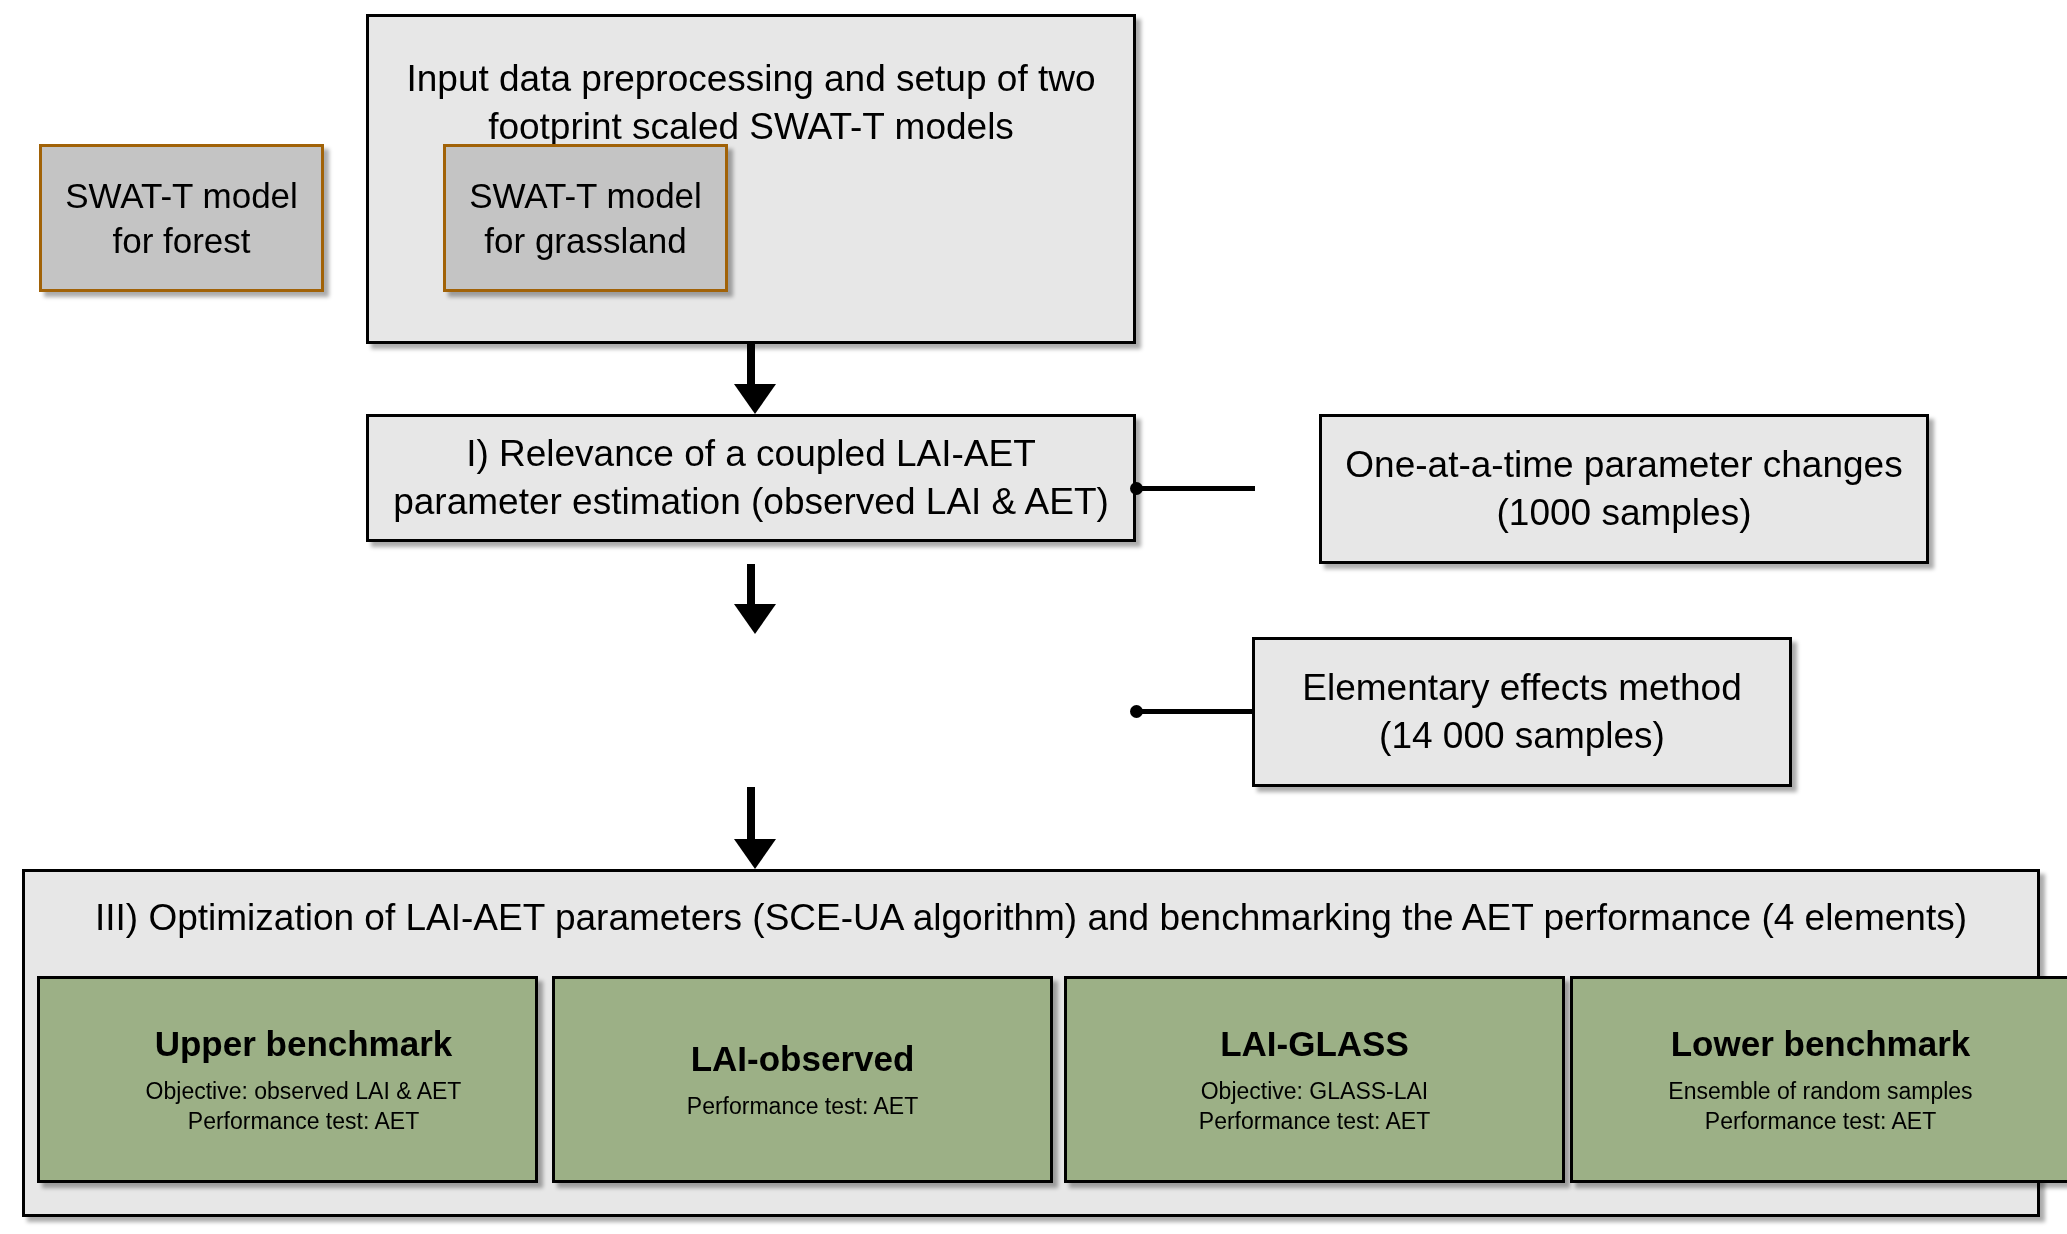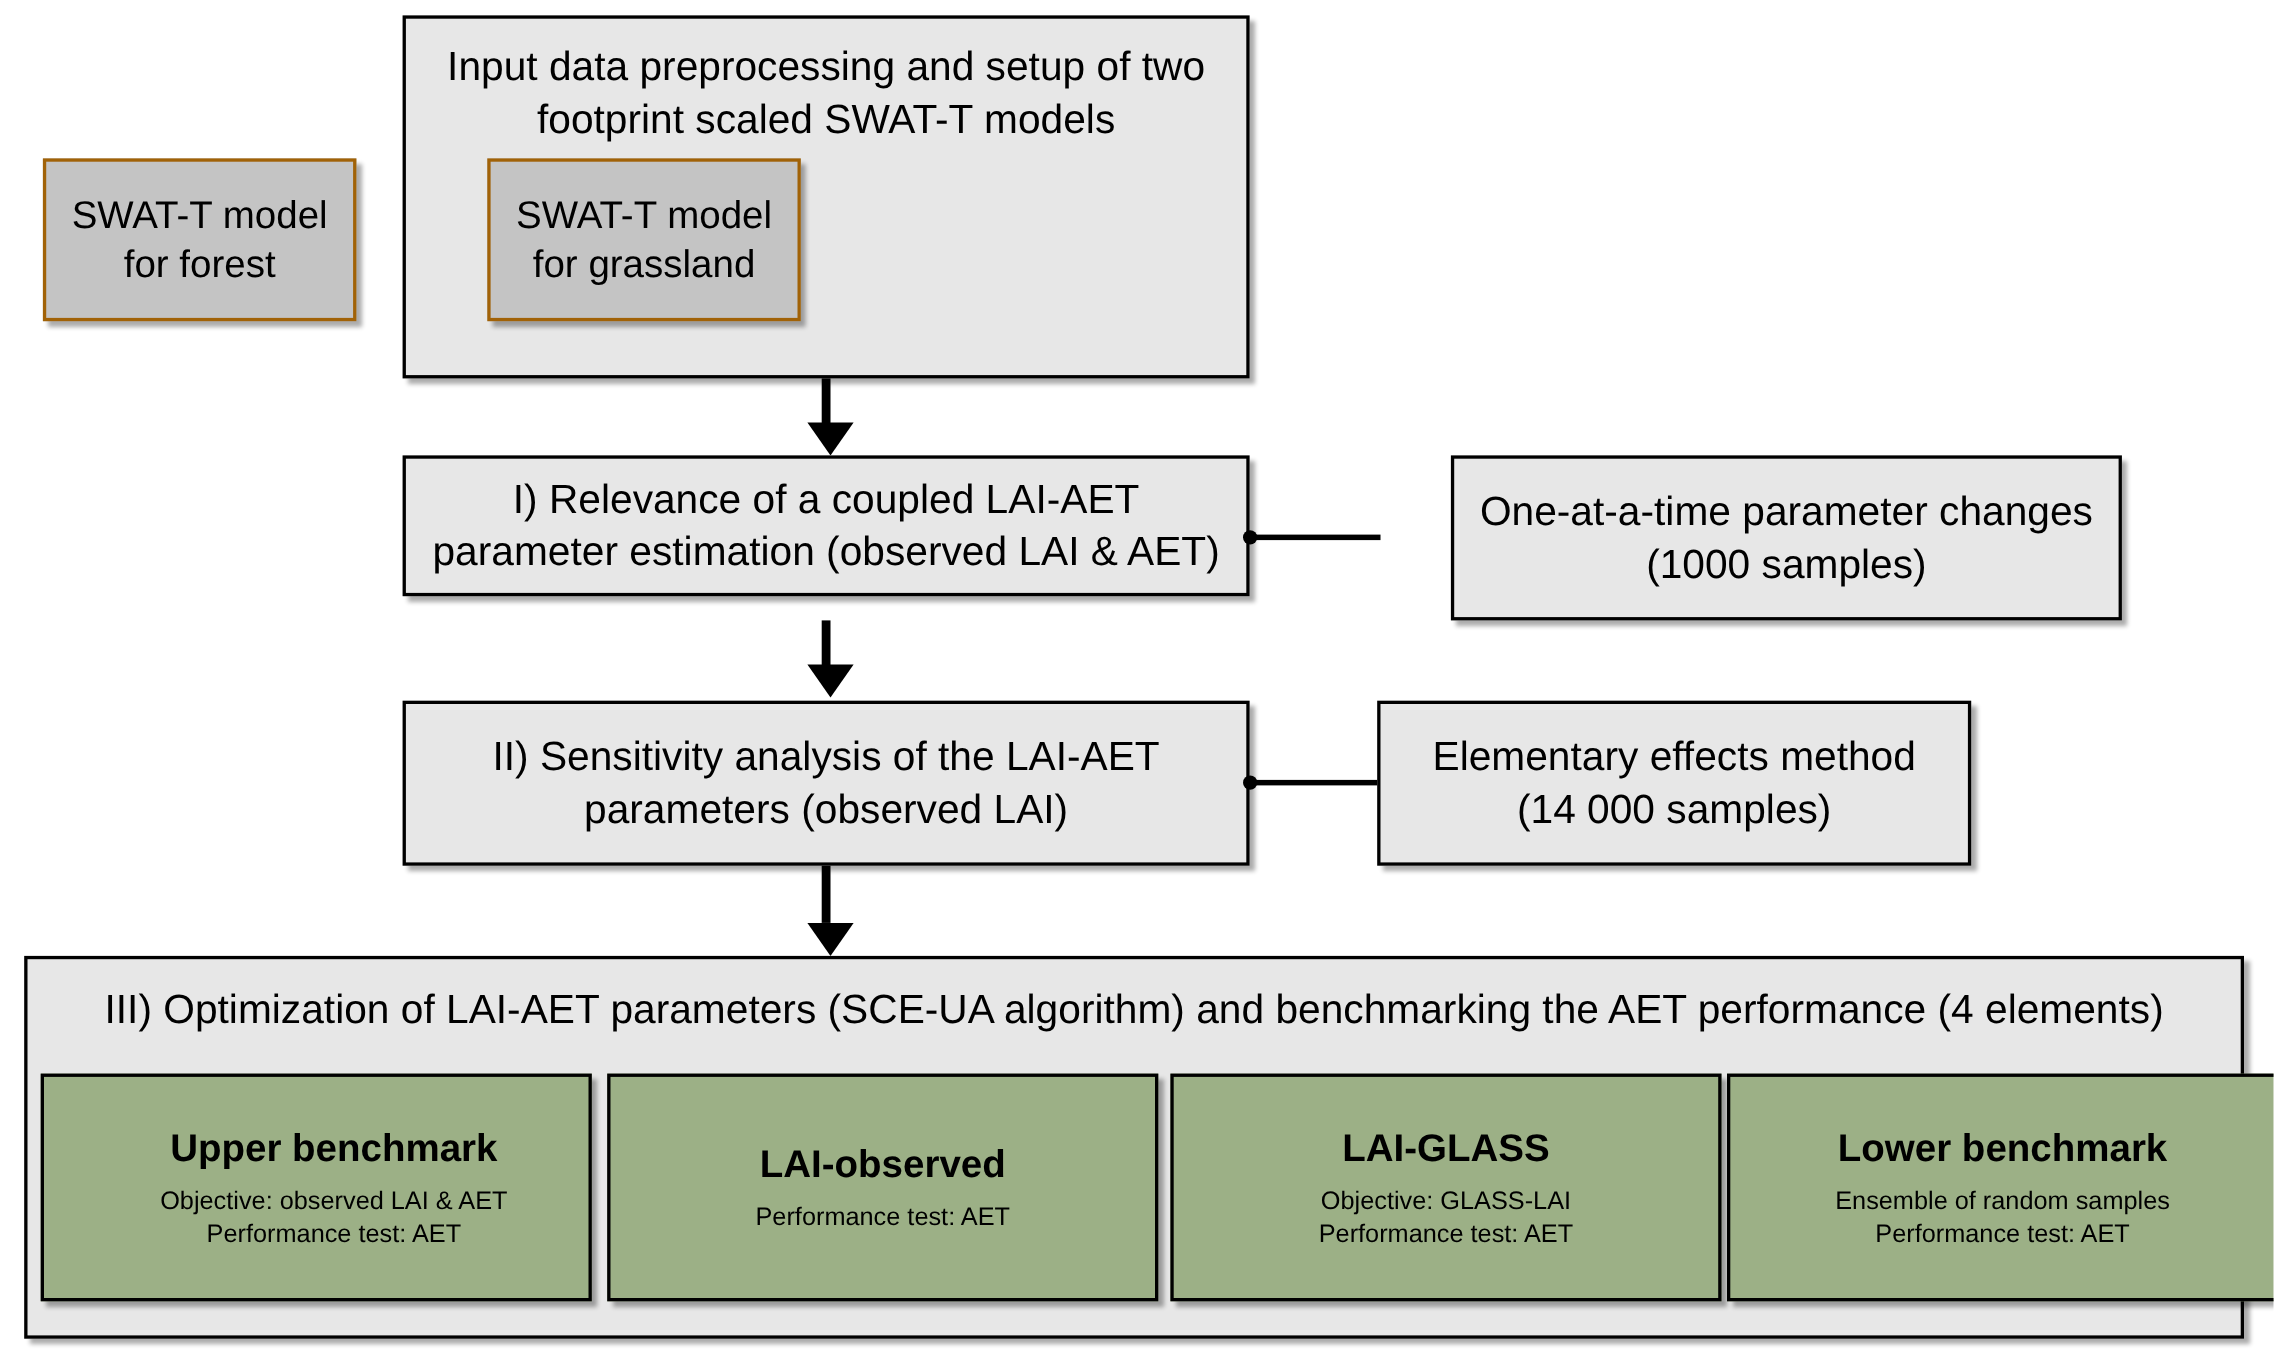--- a/index.html
+++ b/index.html
@@ -40,21 +40,21 @@
 
   .box-light { background: #e7e7e7; }
 
   
   #top-group {
     left: 366px;
     top: 14px;
     width: 770px;
     height: 330px;
     justify-content: flex-start;
-    padding-top: 20px;
+    padding-top: 38px;
   }
   #top-group .title {
     font-size: 37px;
     line-height: 1.30;
   }
   .sub-model {
     position: absolute;
     box-sizing: border-box;
     border: 3px solid #a16207;
     background: #c4c4c4;
@@ -223,24 +223,20 @@
   <div class="hline" id="side-conn-1"></div>
   <div class="joint-dot" id="side-dot-1"></div>
   <div class="box box-light" id="side-1">
     <span class="txt">One-at-a-time parameter changes
 (1000 samples)</span>
   </div>
 
   <div class="vline" id="arrow2-line"></div>
   <div class="arrowhead" id="arrow2-head"></div>
 
-  <div class="box box-light" id="stage-2">
-    <span class="txt">II) Sensitivity analysis of the LAI-AET
-parameters (observed LAI)</span>
-  </div>
   <div class="hline" id="side-conn-2"></div>
   <div class="joint-dot" id="side-dot-2"></div>
   <div class="box box-light" id="side-2">
     <span class="txt">Elementary effects method
 (14 000 samples)</span>
   </div>
 
   <div class="vline" id="arrow3-line"></div>
   <div class="arrowhead" id="arrow3-head"></div>
 

